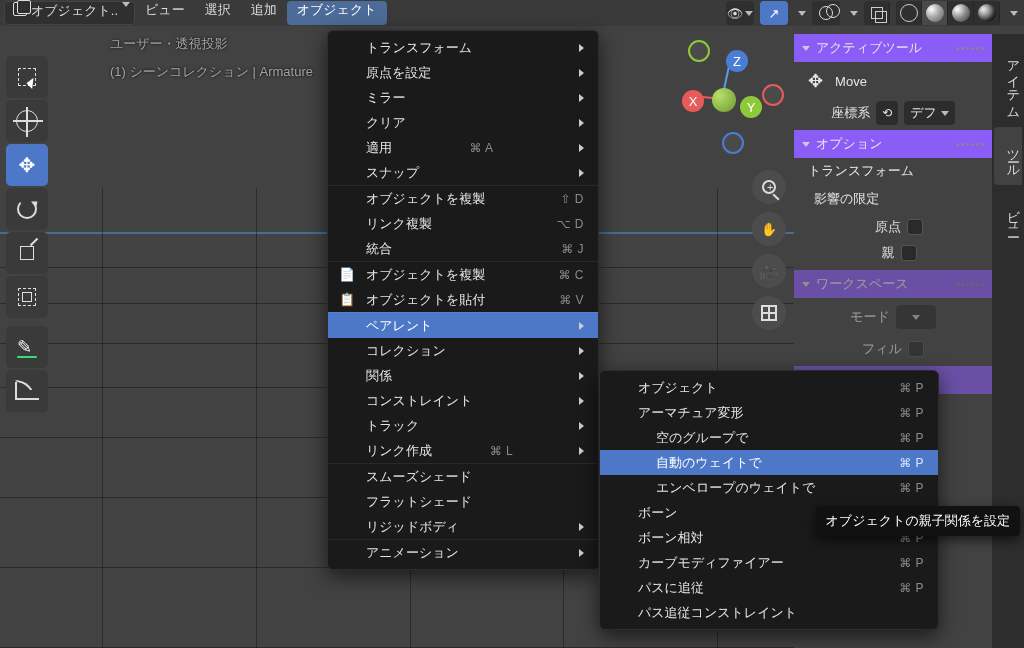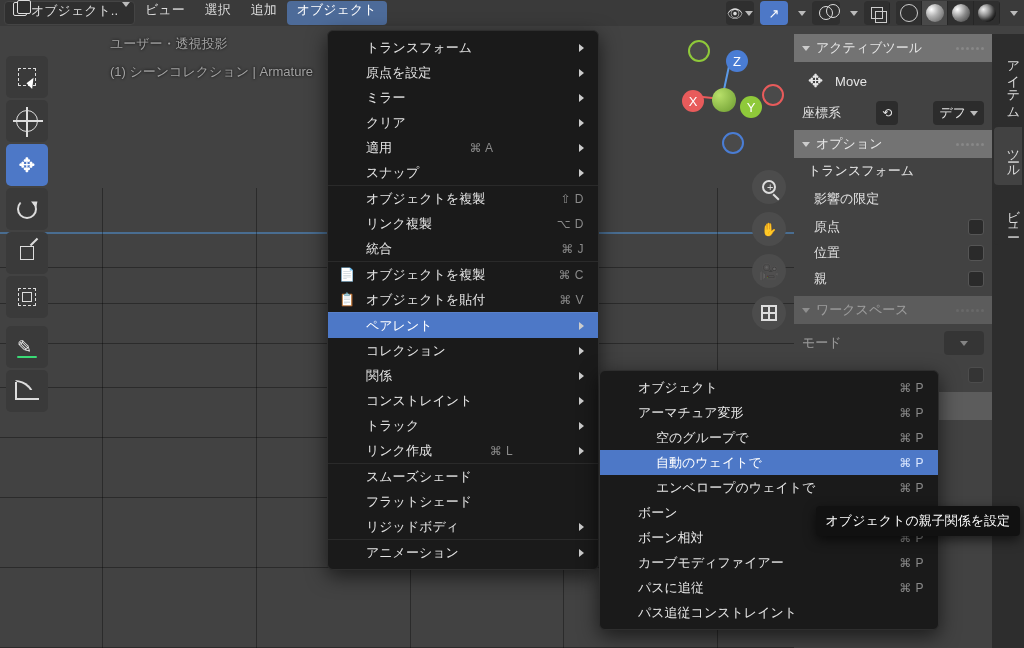--- a/index.html
+++ b/index.html
@@ -46,24 +46,24 @@
   .giz-axis { position: absolute; width: 22px; height: 22px; border-radius: 50%; display: flex; align-items: center; justify-content: center; font-size: 11px; font-weight: 600; color: #fff; }
   .giz-line { position: absolute; height: 2px; transform-origin: left center; }
   .giz-axis.neg { background: #4a4a4a; border: 2px solid; }
 
   
   .side-round { position: absolute; right: 238px; top: 170px; display: flex; flex-direction: column; gap: 8px; }
   .rnd { width: 34px; height: 34px; border-radius: 50%; background: #4c4c4c; display:flex;align-items:center;justify-content:center;color:#ddd; }
 
   
   .props { position: absolute; right: 32px; top: 34px; width: 198px; bottom: 0; background: #424242; }
-  .panel-head { background: #737373; padding: 5px 8px; display: flex; align-items: center; gap: 6px; }
+  .panel-head { background: #8b5cf6; padding: 5px 8px; display: flex; align-items: center; gap: 6px; }
   .panel-head .tri { width: 0; height: 0; border-left: 4px solid transparent; border-right: 4px solid transparent; border-top: 5px solid #ccc; }
   .panel-body { padding: 6px 8px 4px; display: flex; flex-direction: column; gap: 6px; }
-  .field-row { display: flex; align-items: center; height: 26px; gap: 6px; justify-content: space-between; }
+  .field-row { display: flex; align-items: center; height: 26px; gap: 6px; justify-content: center; }
   .pill { background: #2c2c2c; border-radius: 4px; height: 24px; padding:0 6px; display:flex;align-items:center;}
   .chk { width:16px;height:16px;border-radius:3px;background:#2a2a2a;border:1px solid #555;}
   .panel-body .lbl { color:#e2e2e2; }
   .panel-body.indent { padding-left: 20px; }
   .sub-head { margin-left:8px; padding:4px 0; display:flex;align-items:center;gap:6px;}
 
   
   .tab-rail { position: absolute; right: 0; top: 34px; width: 32px; bottom: 0; background: #2d2d2d; display:flex; flex-direction:column; align-items:center; padding-top: 4px;}
   .tab-rail .vtab { writing-mode: vertical-rl; padding: 14px 0; color: #ddd; background:#424242; border-radius: 4px 0 0 4px; margin-bottom:2px; width:28px; text-align:center;}
 
@@ -292,24 +292,20 @@
     <span>トランスフォーム</span>
   </div>
   <div class="panel-body indent">
     <div class="lbl" style="text-align:left">影響の限定</div>
     <div id="aff-rows">
         <div class="field-row">
           <span class="lbl">原点</span>
           <div class="chk"></div>
         </div>
         <div class="field-row">
-          <span class="lbl">位置</span>
-          <div class="chk"></div>
-        </div>
-        <div class="field-row">
           <span class="lbl">親</span>
           <div class="chk"></div>
         </div>
       </div>
   </div>
 
   <div class="panel-head" style="opacity:0.55">
     <span class="tri"></span>
     <span>ワークスペース</span>
     <span class="dots" style="margin-left:auto">

